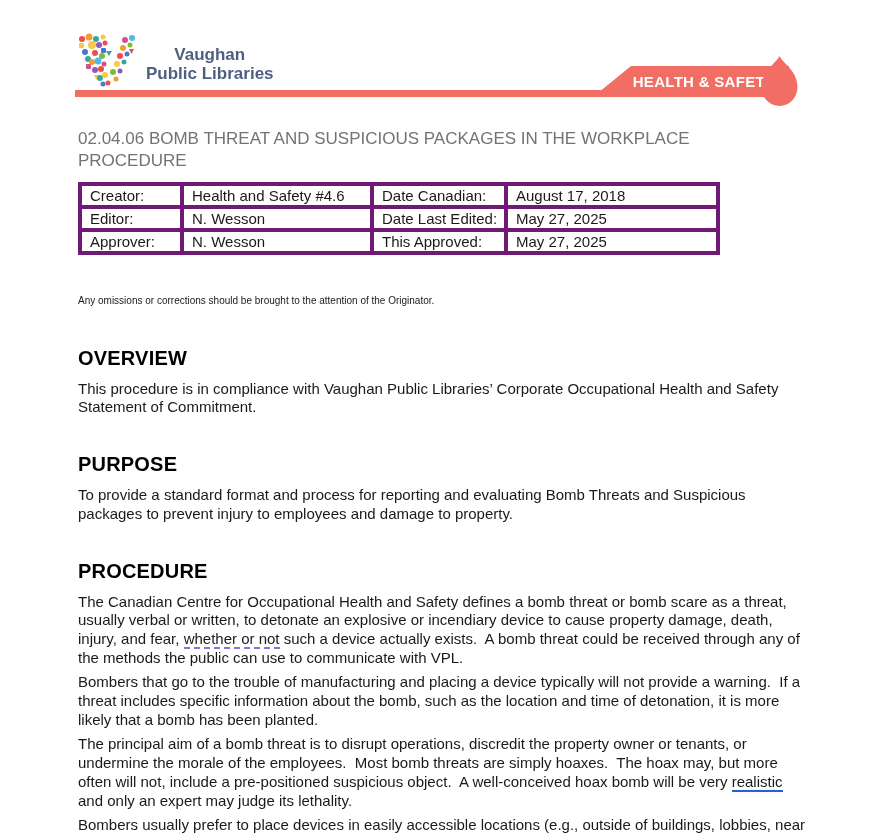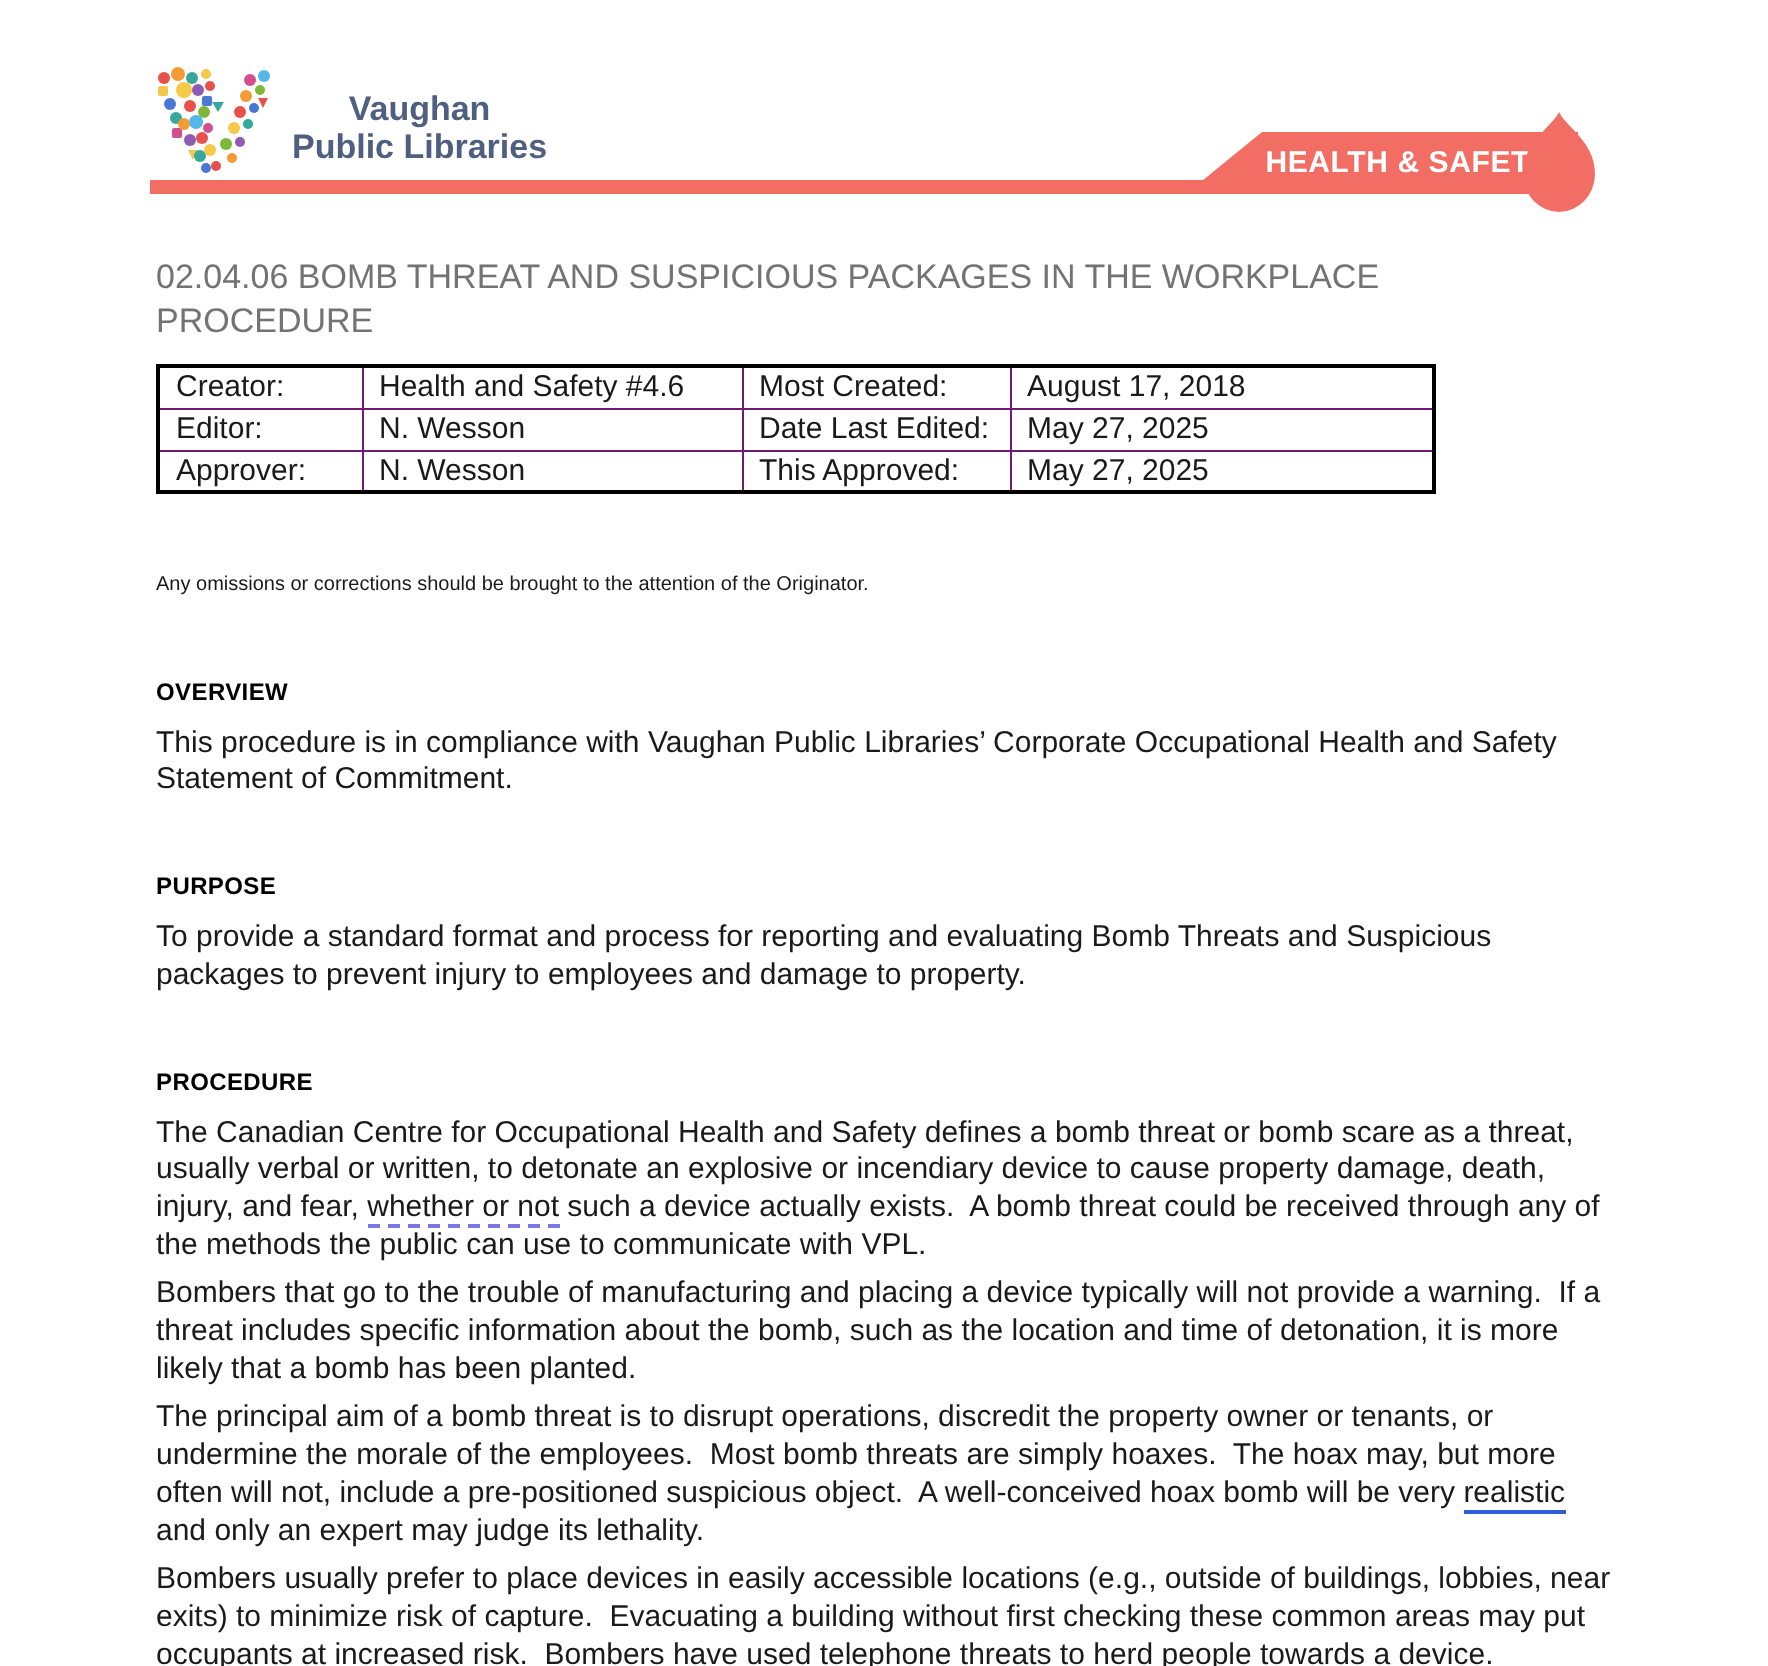--- a/index.html
+++ b/index.html
@@ -63,32 +63,32 @@
 
   table.info {
     border-collapse: collapse;
     table-layout: fixed;
     width: 614px;
     margin-top: 11px;
     font-size: 15px;
     border: 2px solid #000;
   }
   table.info td {
-    border: 1px solid #701a75;
+    border: 4px solid #701a75;
     padding: 1px 8px;
     height: 21px;
     overflow: hidden; white-space: nowrap;
   }
   .col1 { width: 102px; } .col2 { width: 190px; } .col3 { width: 134px; } .col4 { width: 212px; }
 
   .notice { margin: 37px 0 0 0; font-size: 10px; line-height: 18.7px; }
 
   h2.sec {
     margin: 36px 0 10px 0;
-    font-size: 12px; font-weight: bold; color: #000; letter-spacing: 0.2px;
+    font-size: 20px; font-weight: bold; color: #000; letter-spacing: 0.2px;
   }
   p.body {
     margin: 0 0 6px 0;
     font-size: 15px; line-height: 18.7px;
     white-space: pre-wrap;
     width: 730px;
   }
   .gram-mark { border-bottom: 2px dashed var(--grammar_purple, #7a7ade); padding-bottom: 0px; }
   .sugg-mark { border-bottom: 2px solid var(--link_blue, #2b5cd9); padding-bottom: 0px; }
 </style>
@@ -159,21 +159,21 @@
 
 <div class="content">
 
   <h1 class="doc-title">02.04.06 BOMB THREAT AND SUSPICIOUS PACKAGES IN THE WORKPLACE PROCEDURE</h1>
 
   <table class="info">
     <tbody>
       <tr>
         <td class="col1">Creator:</td>
         <td class="col2">Health and Safety #4.6</td>
-        <td class="col3">Most Created:</td>
+        <td class="col3">Date Canadian:</td>
         <td class="col4">August 17, 2018</td>
       </tr>
       <tr>
         <td>Editor:</td>
         <td>N. Wesson</td>
         <td>Date Last Edited:</td>
         <td>May 27, 2025</td>
       </tr>
       <tr>
         <td>Approver:</td>

